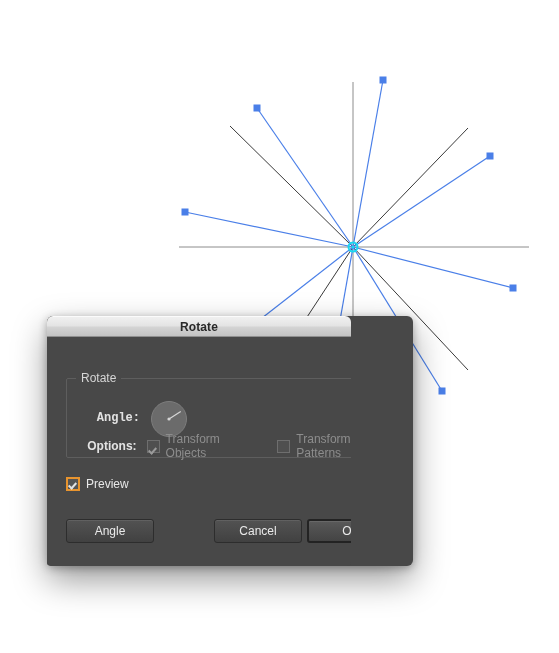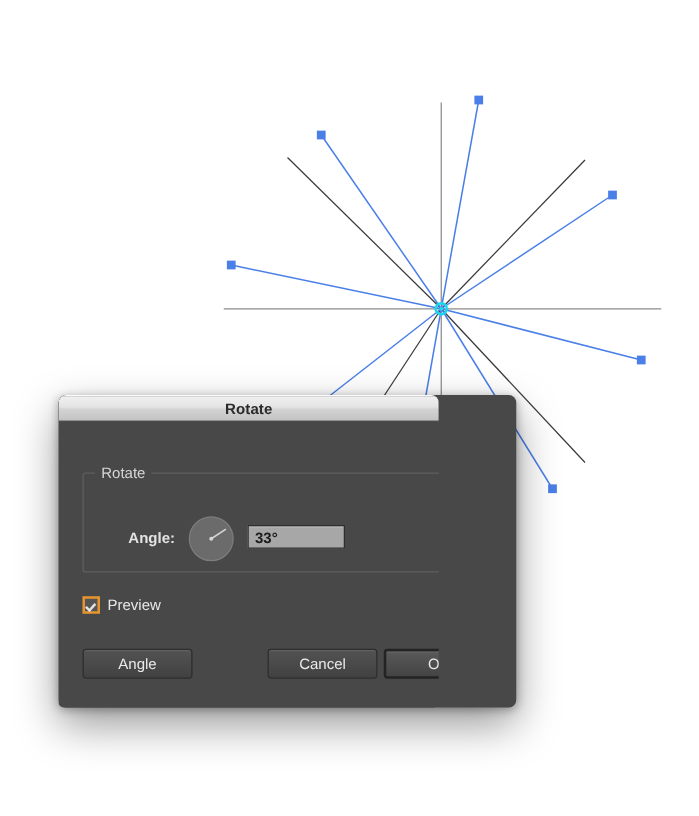--- a/index.html
+++ b/index.html
@@ -97,23 +97,24 @@
     padding: 0 5px;
     font-size: 12px;
     color: #d6d6d6;
     line-height: 14px;
   }
 
   
   .angle-row {
     position: absolute;
     left: 0;
-    top: 32px;
+    top: 20px;
     width: 100%;
     height: 40px;
+    font-family: Liberation Mono, monospace;
   }
   .angle-label {
     position: absolute;
     left: 11px;
     top: 12px;
     width: 62px;
     text-align: right;
     font-size: 12px;
     font-weight: bold;
     color: #e3e3e3;
@@ -313,25 +314,33 @@
       <div class="angle-row">
         <span class="angle-label">Angle:</span>
 
         <div class="angle-dial">
           <svg width="34" height="34" viewBox="0 0 34 34">
             <circle cx="17" cy="17" r="1.6" fill="#d6d6d6"></circle>
             <line id="dial-needle" x1="17" y1="17" x2="28.74" y2="9.38" stroke="#d6d6d6" stroke-width="1.2"></line>
           </svg>
         </div>
 
-        <div class="angle-field">
-          <span class="angle-value">33°</span>
-        </div>
       </div>
 
+      <div class="options-row">
+        <span class="options-label">Options:</span>
+
+        <span class="cb checked"></span>
+        <span class="opt-text">Transform Objects</span>
+
+        <span class="opt-gap"></span>
+
+        <span class="cb"></span>
+        <span class="opt-text">Transform Patterns</span>
+      </div>
     </div>
 
     <div class="preview-row">
       <span class="cb-preview"></span>
       <span class="preview-text">Preview</span>
     </div>
 
     <div class="btn" id="btn-copy">Angle</div>
     <div class="btn" id="btn-ok">OK</div>
     <div class="btn" id="btn-cancel">Cancel</div>

